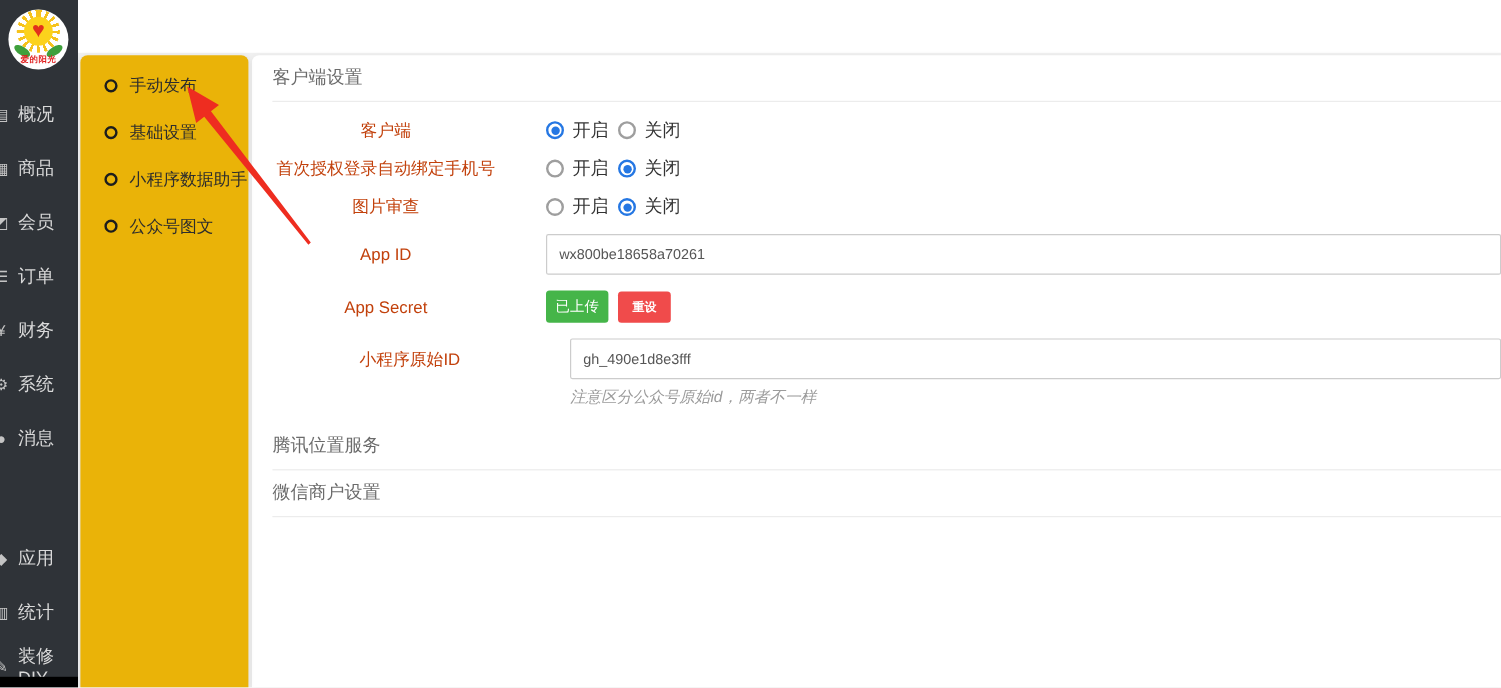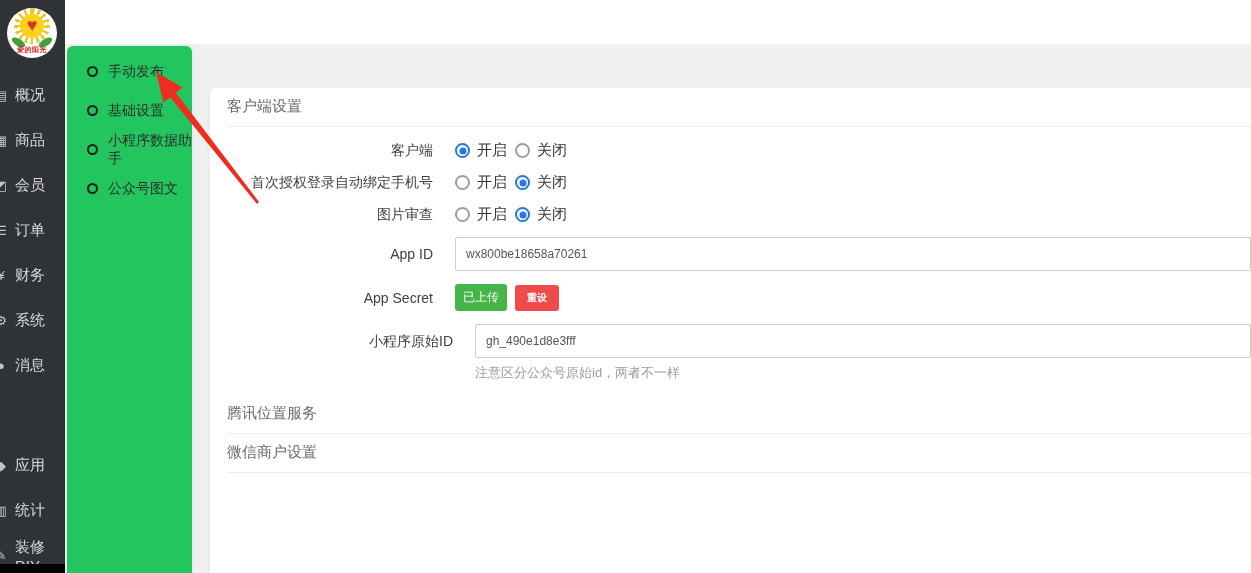--- a/index.html
+++ b/index.html
@@ -45,64 +45,64 @@
   .nav-item { height:45px; display:flex; align-items:center; color:#d9d9d9; font-size:15px; cursor:pointer; }
   .nav-icon { width:16px; margin-left:-7px; margin-right:6px; flex:none; text-align:center; font-size:13px; color:#c4c4c4; }
   .nav-spacer { height:55px; }
   .sidebar-bottom-strip { position:absolute; left:0; bottom:0; width:65px; height:9px; background:#000; }
 
   
   .topbar { position:absolute; left:65px; top:0; right:0; height:44px; background:#fff; z-index:1; }
 
   
   .submenu {
-    position:absolute; left:67px; top:46px; width:125px; bottom:0;
-    background:#22c55e; border-radius:6px 6px 0 0;
+    position:absolute; left:67px; top:46px; width:140px; bottom:0;
+    background:#eab308; border-radius:6px 6px 0 0;
     box-shadow:0 1px 5px rgba(0,0,0,0.07);
     padding-top:6px; z-index:3;
   }
   .submenu-item { height:39px; display:flex; align-items:center; padding-left:20px; font-size:14px; color:#2d2d2d; cursor:pointer; }
   .submenu-circle { width:11px; height:11px; border:2px solid #1d1d1d; border-radius:50%; margin-right:10px; flex:none; }
 
   
   .main {
     position:absolute; left:210px; top:46px; right:0; bottom:0;
     background:#fff; border-radius:6px 0 0 0;
     box-shadow:0 1px 5px rgba(0,0,0,0.05);
-    overflow:hidden; z-index:2;margin-top:42px;
+    overflow:hidden; z-index:2;
   }
   .section-title {
     margin:0 0 0 17px; padding:9px 0 10px;
     font-size:15px; color:#6b6b6b; border-bottom:1px solid #ececec;
   }
   .section-title.mt { margin-top:6px; }
   .form { padding-top:14px; }
   .frow { display:flex; align-items:center; margin-bottom:13px; }
   .frow.top { align-items:flex-start;padding-left:20px; }
   .frow.mb10 { margin-bottom:10px; }
-  .flabel { width:223px; flex:none; text-align:right; font-size:14px; color:#404040; padding-top:0; }
+  .flabel { width:223px; flex:none; text-align:center; font-size:14px; color:#c2410c; padding-top:0; }
   .frow.top .flabel { padding-top:9px; }
   .fctrl { flex:1; margin-left:22px; display:flex; align-items:center; min-width:0; }
   .fctrl.col { flex-direction:column; align-items:flex-start; }
 
   .opt { display:flex; align-items:center; margin-right:8px; font-size:15px; color:#333; cursor:pointer; }
   .radio { width:15px; height:15px; border-radius:50%; margin-right:7px; flex:none; position:relative; background:#fff; }
   .radio.off { border:2px solid #9e9e9e; }
   .radio.on  { border:2px solid #2577e3; }
   .radio.on::after {
     content:""; position:absolute; left:50%; top:50%; transform:translate(-50%,-50%);
     width:7px; height:7px; border-radius:50%; background:#2577e3;
   }
 
   .tinput {
     width:100%; height:34px; border:1px solid #ccc; border-radius:2px;
     padding:0 10px; font-size:12px; color:#555; outline:none;
     font-family:"Liberation Sans","DejaVu Sans",sans-serif; background:#fff;
   }
-  .note { margin-top:6px; font-size:13px; color:#9b9b9b; }
+  .note { margin-top:6px; font-size:13px; color:#9b9b9b;font-style:italic; }
   .help { margin-top:6px; font-size:14px; color:#a0a0a0; }
   .help a { color:#5b9df2; text-decoration:none; cursor:pointer; }
 
   .btn-uploaded {
     display:inline-block; background:#45b549; color:#fff; font-size:12px;
     padding:5px 8px; border-radius:3px; margin-right:8px; border:none; cursor:pointer;
   }
   .btn-reset {
     display:inline-block; background:#f04b4b; color:#fff; font-size:10px; font-weight:bold;
     padding:6px 12px; border-radius:3px; border:none; cursor:pointer;

